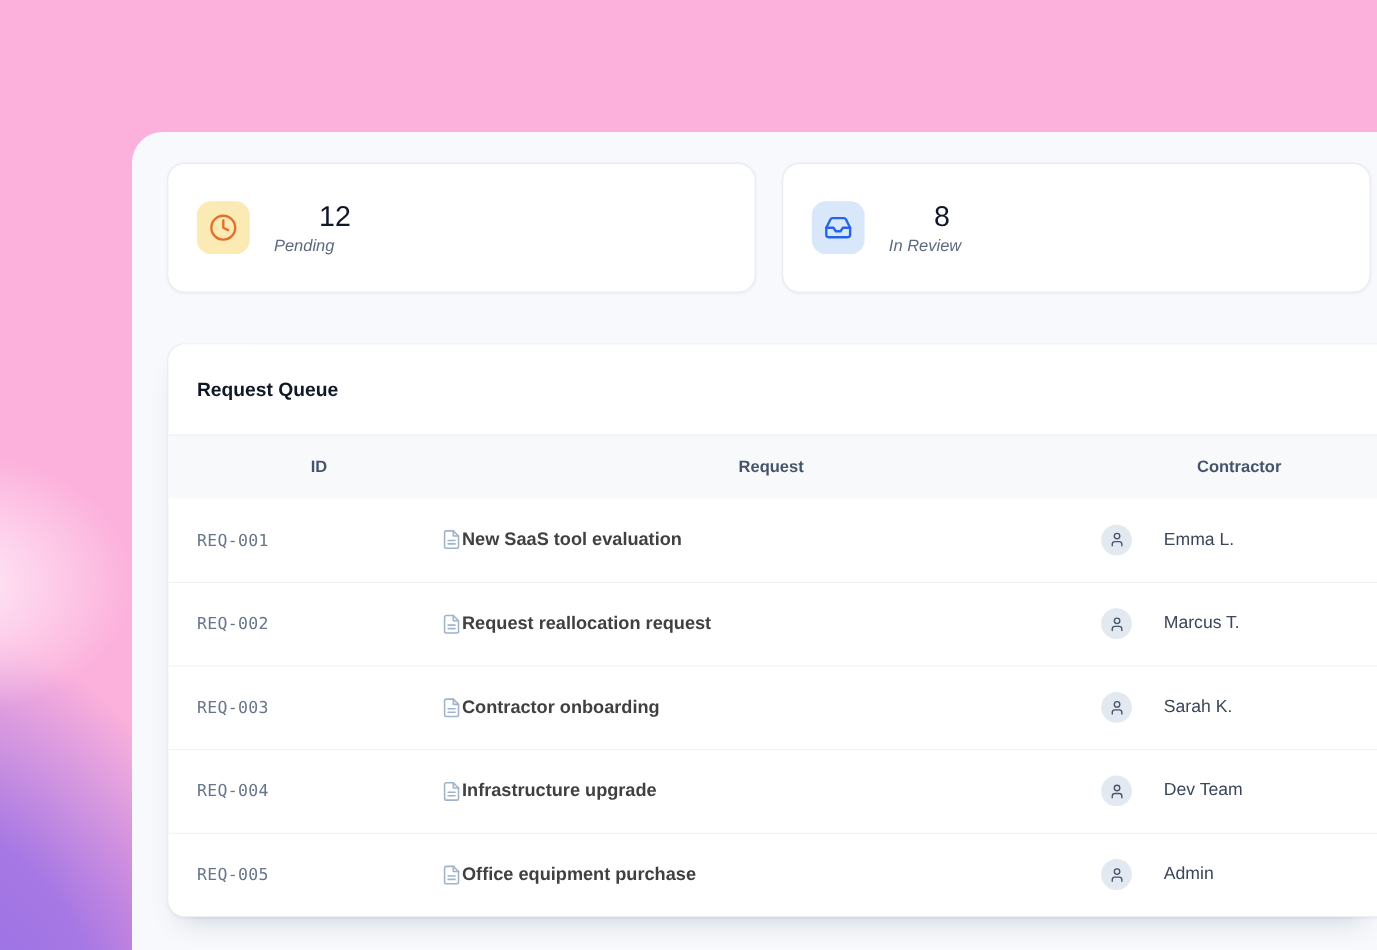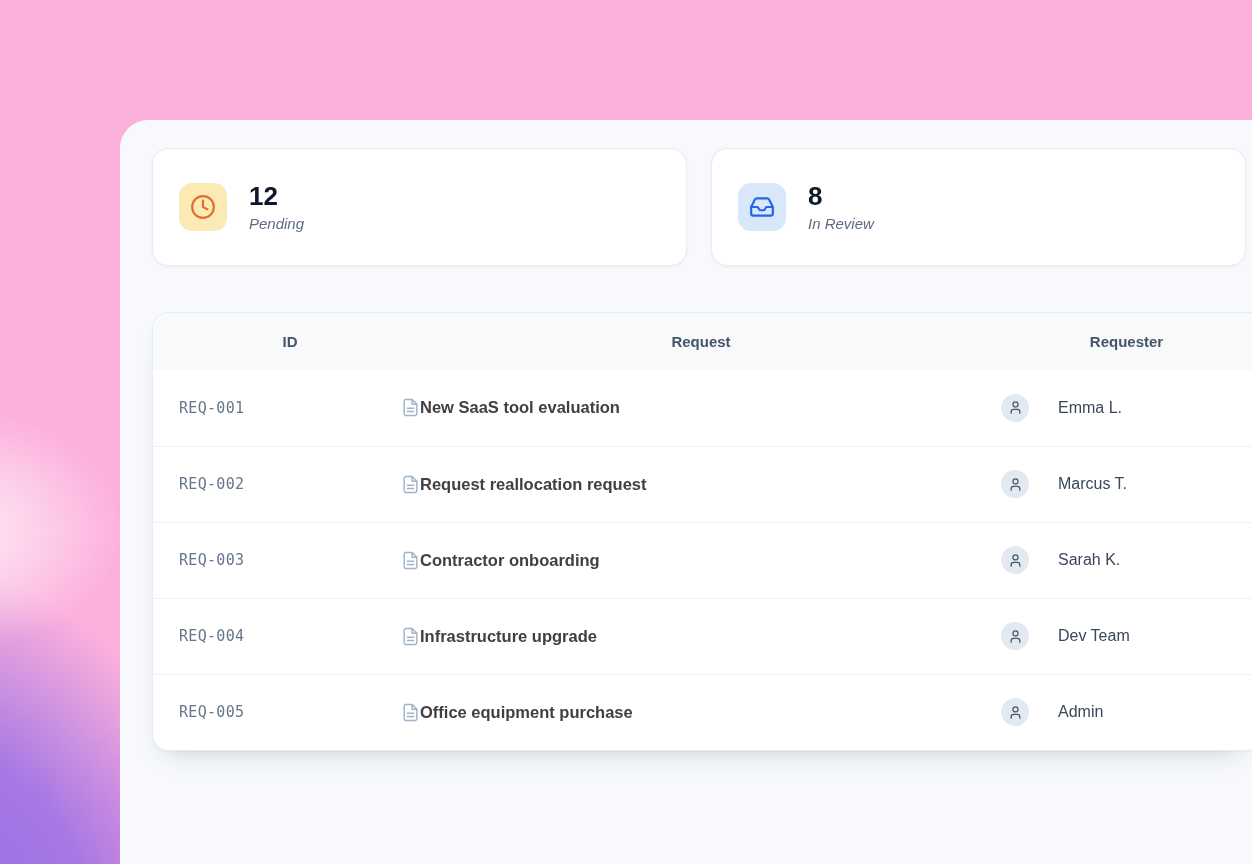--- a/index.html
+++ b/index.html
@@ -27,21 +27,21 @@
     border:1px solid #e7ecf3; border-radius:16px;
     display:flex; align-items:center; padding-left:26px; gap:22px;
     box-shadow:0 1px 3px rgba(15,23,42,.05);
   }
   .stat-icon {
     width:48px; height:48px; border-radius:13px;
     display:flex; align-items:center; justify-content:center; flex:0 0 auto;
   }
   .stat-icon.amber { background:#fbeab4; }
   .stat-icon.blue  { background:#d9e7fb; }
-  .stat-value { font-size:26px; font-weight:700; color:#0f172a; line-height:1.1; }
+  .stat-value { font-size:26px; font-weight:400; color:#0f172a; line-height:1.1;margin-left:41px; }
   .stat-label { font-size:15px; color:#5d6b80; margin-top:4px;font-style:italic; }
 
   
   .table-card {
     margin:46px 0 0 32px; background:#ffffff;
     border:1px solid #e7ecf3; border-right:0;
     border-radius:16px 0 0 16px;
     box-shadow:0 14px 26px -14px rgba(71,85,105,.28), 0 1px 2px rgba(15,23,42,.04);
     overflow:hidden;
   }
@@ -100,31 +100,34 @@
       </div>
       <div>
         <div class="stat-value">8</div>
         <div class="stat-label">In Review</div>
       </div>
     </div>
 
   </div>
 
   <div class="table-card">
+    <div class="card-head">
+      <div class="card-title">Request Queue</div>
+    </div>
     <table>
       <colgroup>
           <col class="c-id">
           <col class="c-req">
           <col>
         </colgroup>
       <thead>
         <tr>
           <th class="first">ID</th>
           <th>Request</th>
-          <th>Requester</th>
+          <th>Contractor</th>
         </tr>
       </thead>
       <tbody>
 
           <tr>
             <td class="first td-id">REQ-001</td>
             <td>
               <div class="cell-flex req-cell">
                 <span class="doc-icon">
                   <svg width="19" height="19" viewBox="0 0 24 24" fill="none" stroke="#9fb3cc" stroke-width="1.8" stroke-linecap="round" stroke-linejoin="round">

